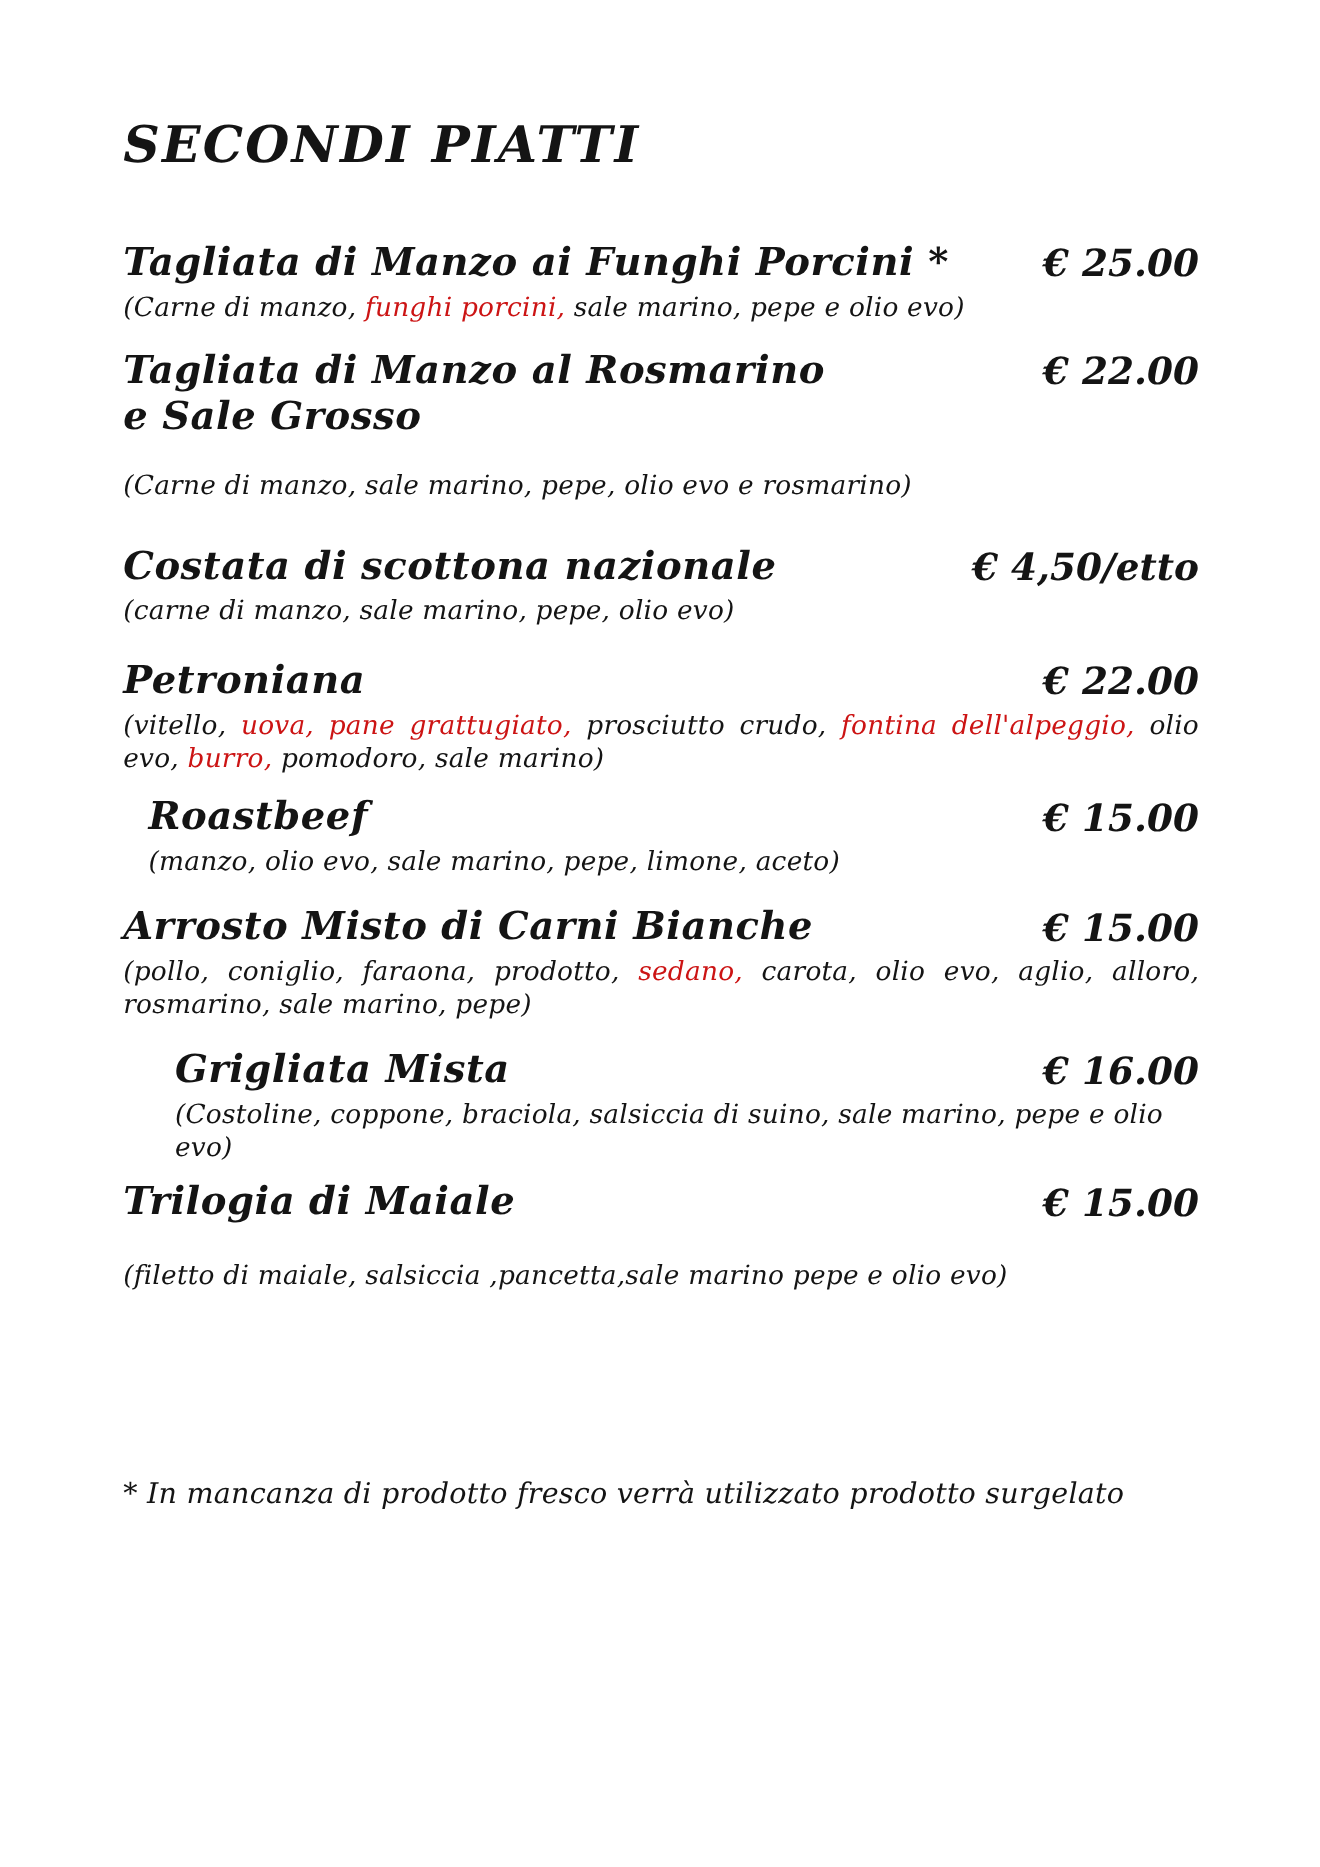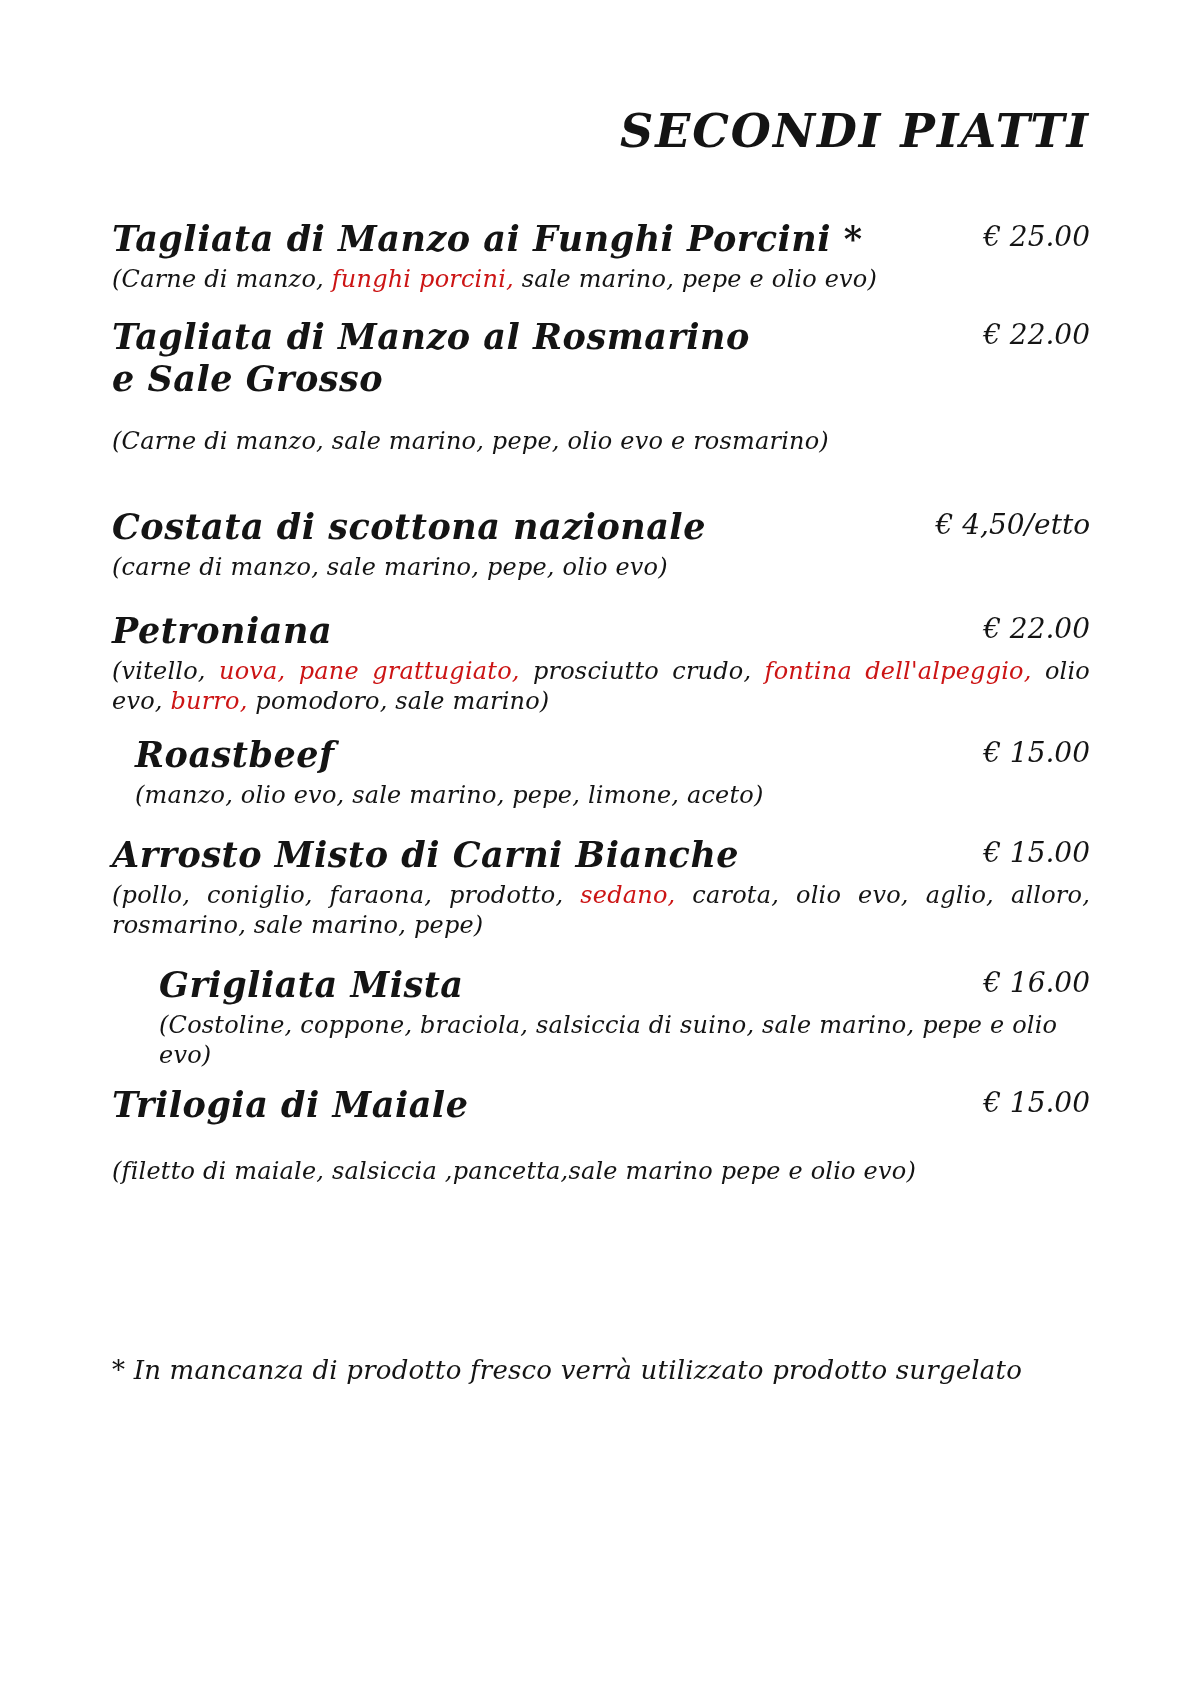--- a/index.html
+++ b/index.html
@@ -19,21 +19,21 @@
     font-family: "DejaVu Serif", "Liberation Serif", serif;
     font-style: italic;
     color: var(--text-color);
   }
   .page {
     width: 1200px;
     height: 1697px;
     padding: 105px 110px 0 112px;
   }
   .menu-title {
-    text-align: right;
+    text-align: left;
     font-size: 46px;
     font-weight: 700;
     font-style: italic;
     letter-spacing: 2px;
     line-height: 1.15;
   }
   .items {
     margin-top: 60px;
   }
   .menu-item { }
@@ -43,41 +43,41 @@
     align-items: flex-start;
   }
   .item-name {
     font-size: 35px;
     font-weight: 700;
     line-height: 1.2;
     white-space: pre-line;
     letter-spacing: 0.5px;
   }
   .item-price {
-    font-size: 28px;
-    font-weight: 400;
+    font-size: 34px;
+    font-weight: 700;
     white-space: nowrap;
     padding-top: 2px;
   }
   .item-desc {
     font-size: 24px;
     line-height: 1.25;
     margin-top: 4px;
     letter-spacing: 0.2px;
   }
   .item-desc.justified {
     text-align: justify;
   }
   .item-desc .red {
     color: var(--highlight-color);
   }
   
   .menu-item.item-2 { margin-top: 22px; }
   .menu-item.item-2 .item-desc { margin-top: 26px; }
-  .menu-item.item-3 { margin-top: 50px; }
+  .menu-item.item-3 { margin-top: 38px; }
   .menu-item.item-4 { margin-top: 28px; }
   .menu-item.item-5 { margin-top: 18px; margin-left: 23px; }
   .menu-item.item-6 { margin-top: 24px; }
   .menu-item.item-7 { margin-top: 24px; margin-left: 47px; }
   .menu-item.item-8 { margin-top: 14px; }
   .menu-item.item-8 .item-desc { margin-top: 30px; }
   .footnote {
     margin-top: 168px;
     font-size: 26px;
     line-height: 1.25;

